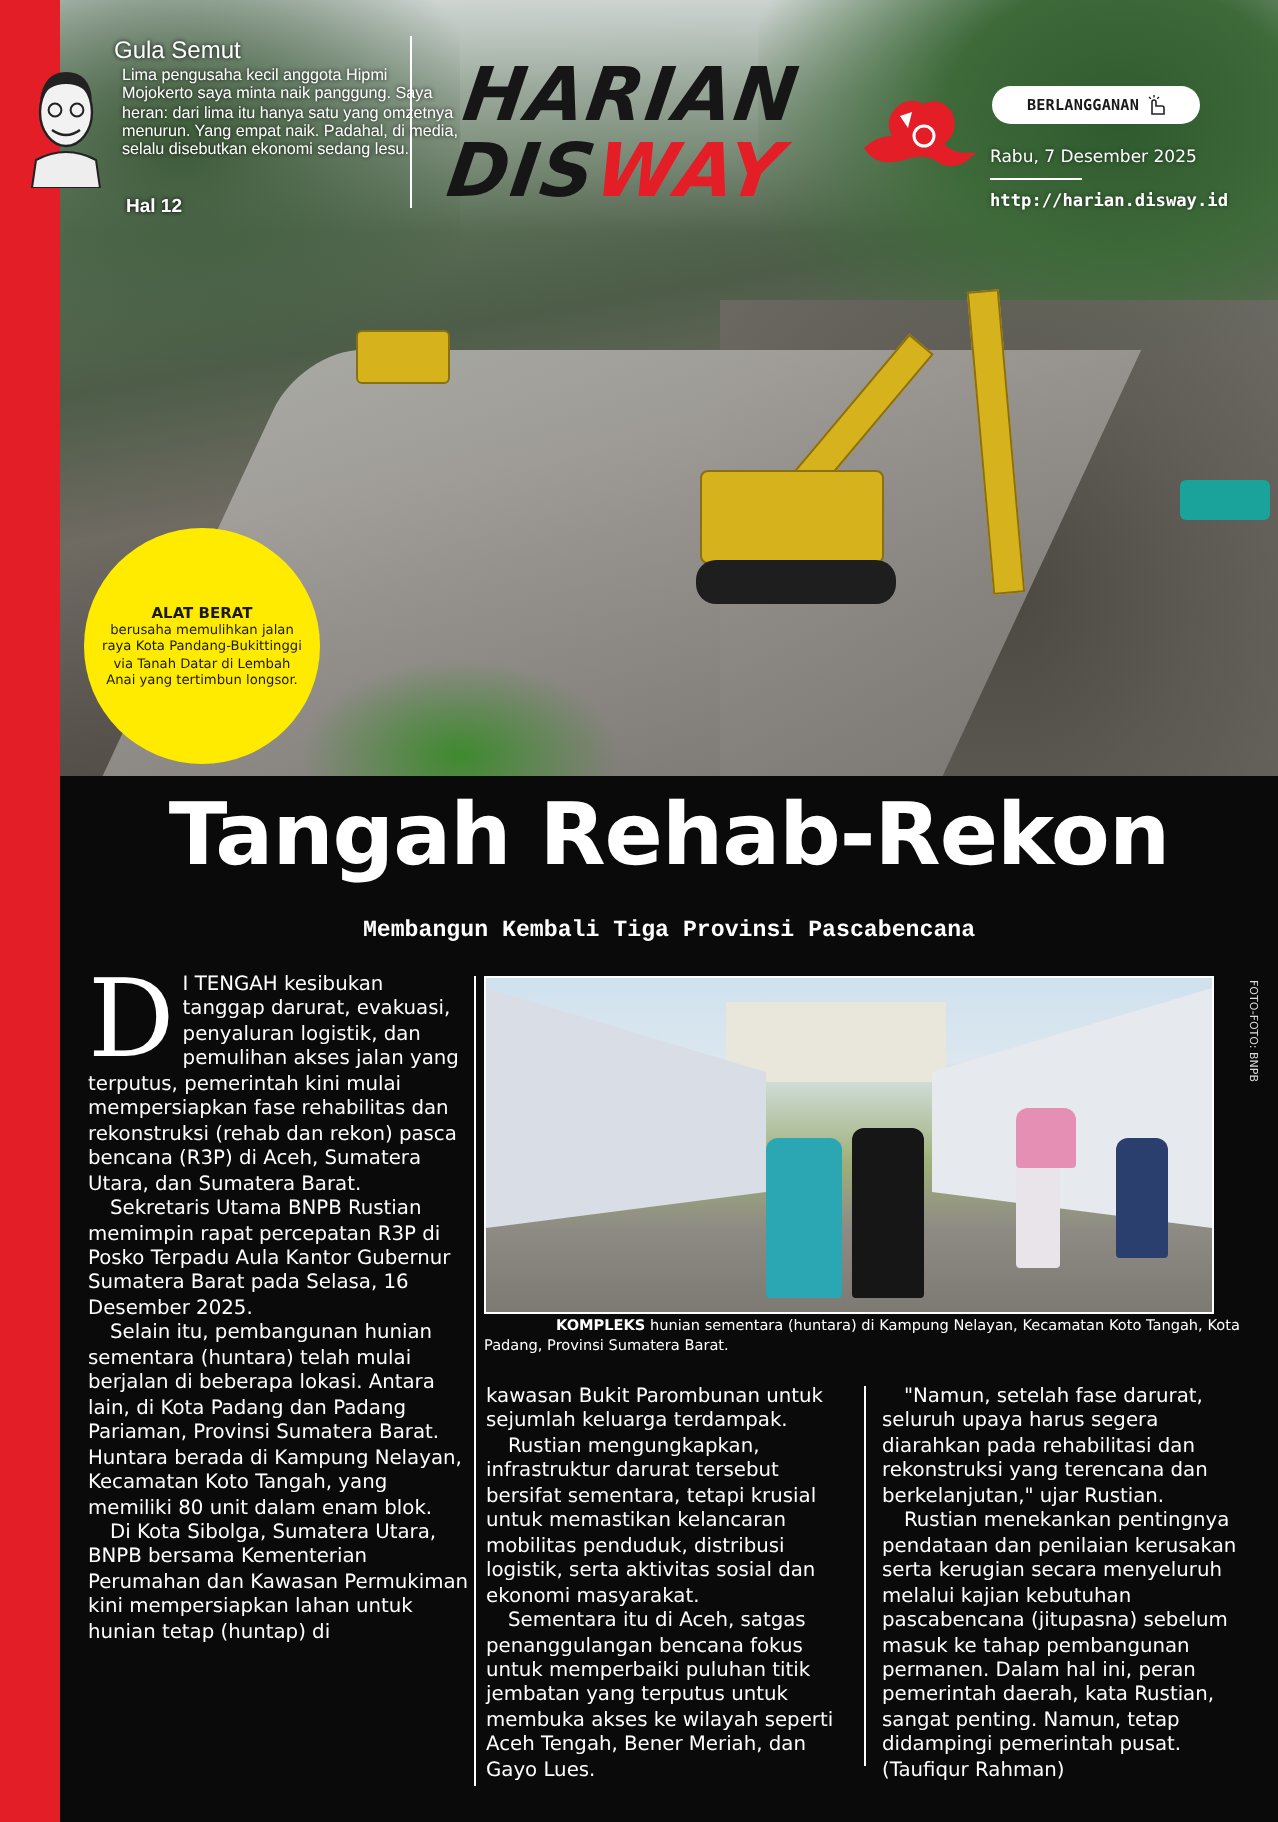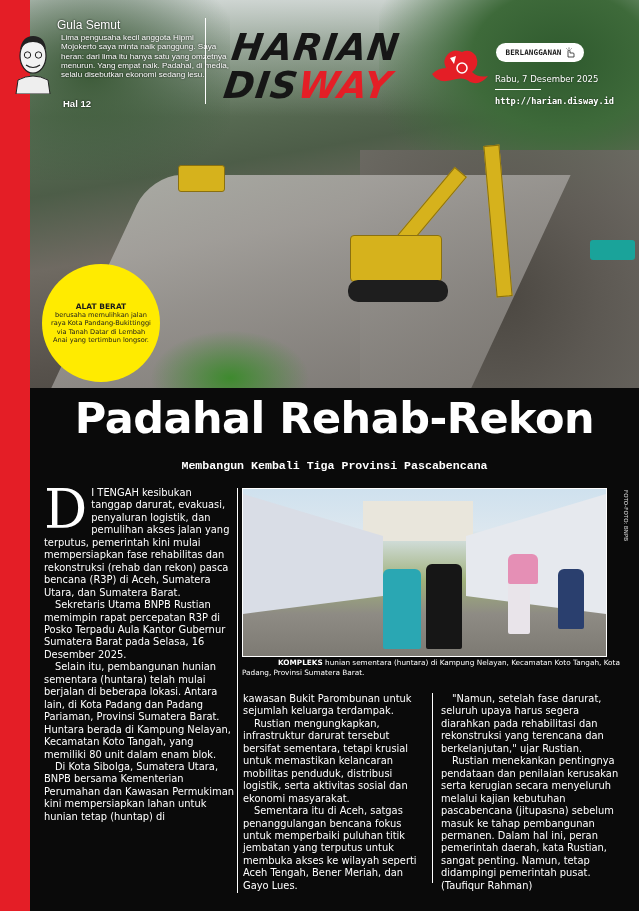--- a/index.html
+++ b/index.html
@@ -33,21 +33,21 @@
   .gula-page { position:absolute; left:33px; top:80px; font-size:9.5px; font-weight:bold; color:#fff; text-shadow:0 0 2px #000; }
   .gula-line { position:absolute; left:205px; top:18px; width:1px; height:86px; background:#fff; }
 
   .logo { position:absolute; left:232px; top:28px; width:240px; height:80px; }
   .logo .l1 { position:absolute; left:0; top:0; font-family:"DejaVu Sans", sans-serif; font-weight:bold; font-style:italic; font-size:37px; letter-spacing:1px; color:#161616; line-height:40px; transform:skewX(-8deg); }
   .logo .l2 { position:absolute; left:-8px; top:38px; font-family:"DejaVu Sans", sans-serif; font-weight:bold; font-style:italic; font-size:37px; letter-spacing:1px; line-height:40px; transform:skewX(-8deg); }
   .logo .l2 .a { color:#161616; }
   .logo .l2 .b { color:#e41e26; }
   .logo-mark { position:absolute; left:196px; top:20px; width:62px; height:40px; }
 
-  .sub-btn { position:absolute; left:496px; top:43px; width:88px; height:19px; background:#fff; border-radius:10px; display:flex; align-items:center; justify-content:center; gap:3px; font-family:"DejaVu Sans Mono", monospace; font-weight:bold; font-size:7.6px; color:#1a1a1a; letter-spacing:0.1px; }
+  .sub-btn { position:absolute; left:496px; top:43px; width:104px; height:19px; background:#fff; border-radius:10px; display:flex; align-items:center; justify-content:center; gap:3px; font-family:"DejaVu Sans Mono", monospace; font-weight:bold; font-size:7.6px; color:#1a1a1a; letter-spacing:0.1px; }
   .hand { width:10px; height:11px; }
   .date { position:absolute; left:495px; top:74px; font-family:"DejaVu Sans", sans-serif; font-size:8.5px; color:#fff; text-shadow:0 0 2px rgba(0,0,0,0.6); }
   .date-rule { position:absolute; left:495px; top:89px; width:46px; height:1px; background:#fff; }
   .url { position:absolute; left:495px; top:96px; font-family:"DejaVu Sans Mono", monospace; font-size:8.6px; font-weight:bold; color:#fff; text-shadow:0 0 2px rgba(0,0,0,0.6);text-align:center; }
 
   .headline { position:absolute; left:30px; top:388px; width:609px; text-align:center; font-family:"DejaVu Sans", sans-serif; font-weight:bold; font-size:43px; color:#fff; letter-spacing:-0.5px; line-height:60px; }
   .subhead { position:absolute; left:30px; top:459px; width:609px; text-align:center; font-family:Liberation Mono, monospace; font-weight:bold; font-size:11.6px; color:#fff; }
 
   .col { position:absolute; color:#fff; font-family:"DejaVu Sans", sans-serif; font-size:9.9px; line-height:12.45px; }
   .col p { margin:0; text-indent:11px; }
@@ -120,21 +120,21 @@
 </div>
 <div class="date">Rabu, 7 Desember 2025</div>
 <div class="date-rule"></div>
 <div class="url">http://harian.disway.id</div>
 
 <div class="callout">
   <div class="t">ALAT BERAT</div>
   <div class="d">berusaha memulihkan jalan raya Kota Pandang-Bukittinggi via Tanah Datar di Lembah Anai yang tertimbun longsor.</div>
 </div>
 
-<h1 class="headline" style="margin:0">Padahal Rehab-Rekon</h1>
+<h1 class="headline" style="margin:0">Tangah Rehab-Rekon</h1>
 <div class="subhead">Membangun Kembali Tiga Provinsi Pascabencana</div>
 
 <div class="col c1">
   <span class="dropcap">D</span>
   <p class="first">I TENGAH kesibukan tanggap darurat, evakuasi, penyaluran logistik, dan pemulihan akses jalan yang terputus, pemerintah kini mulai mempersiapkan fase rehabilitas dan rekonstruksi (rehab dan rekon) pasca bencana (R3P) di Aceh, Sumatera Utara, dan Sumatera Barat.</p>
   <p>Sekretaris Utama BNPB Rustian memimpin rapat percepatan R3P di Posko Terpadu Aula Kantor Gubernur Sumatera Barat pada Selasa, 16 Desember 2025.</p>
   <p>Selain itu, pembangunan hunian sementara (huntara) telah mulai berjalan di beberapa lokasi. Antara lain, di Kota Padang dan Padang Pariaman, Provinsi Sumatera Barat. Huntara berada di Kampung Nelayan, Kecamatan Koto Tangah, yang memiliki 80 unit dalam enam blok.</p>
   <p>Di Kota Sibolga, Sumatera Utara, BNPB bersama Kementerian Perumahan dan Kawasan Permukiman kini mempersiapkan lahan untuk hunian tetap (huntap) di</p>
 </div>
 <div class="vrule" style="left:237px; top:488px; height:405px;"></div>

